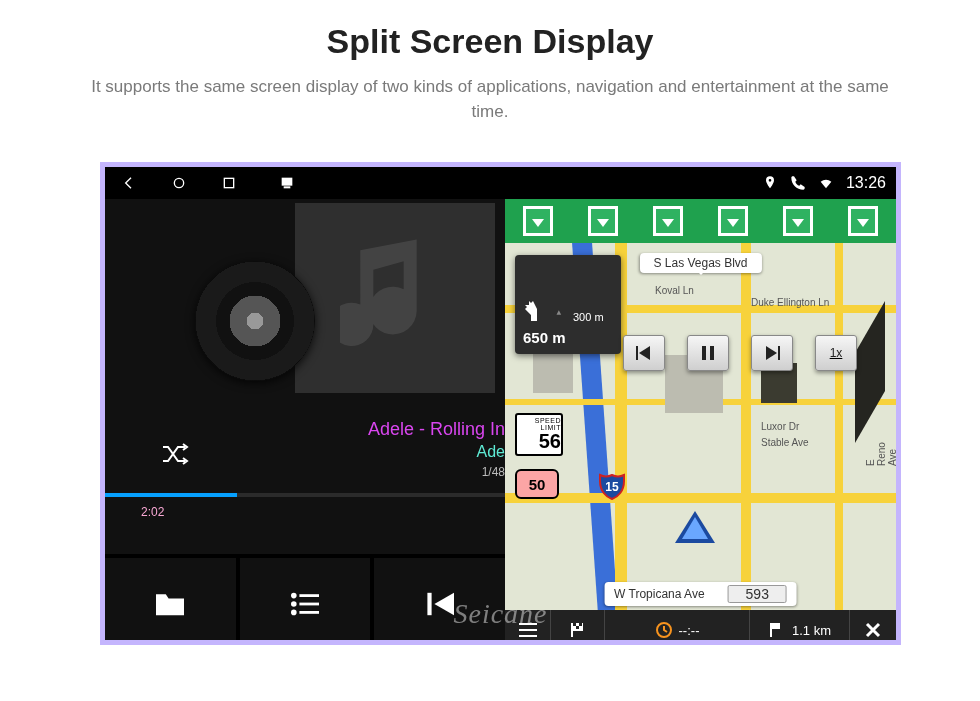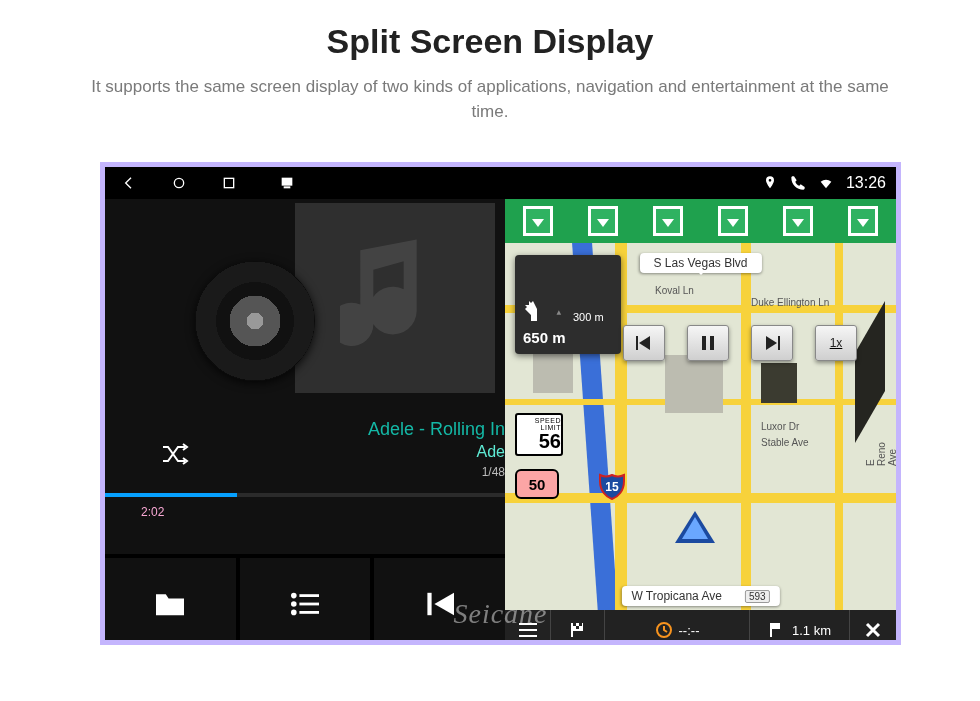--- a/index.html
+++ b/index.html
@@ -77,21 +77,21 @@
     left: 90px; top: 62px;
     width: 120px; height:120px;
     border-radius: 50%;
     background: radial-gradient(circle at 50% 50%, #999 0 10%, #555 10% 30%, #111 30% 46%, #1a1a1a 46% 70%, #0b0b0b 70% 100%);
     box-shadow: 0 2px 10px rgba(0,0,0,.8);
   }
   .track-title {
     position: absolute;
     left: 0; right: 0; top: 220px;
     text-align: right; padding-right: 0;
-    font-size: 18px; color:#14b8a6; font-weight: 400;
+    font-size: 18px; color:#d946ef; font-weight: 400;
   }
   .track-artist {
     position: absolute;
     left: 0; right: 0; top: 244px;
     text-align: right; padding-right: 0;
     font-size: 16px; color:#5eead4;
   }
   .track-idx {
     position:absolute; right:0; top:266px; font-size:12px; color:#bbb;text-align:right;
   }
@@ -149,21 +149,21 @@
     background:#2d2d2d; color:#fff; border-radius:4px;
     width:106px; padding:6px 8px 8px 8px;
     box-shadow:0 2px 6px rgba(0,0,0,.5);
   }
   .guidance .row1{display:flex;align-items:flex-end;gap:6px;margin-bottom:6px;margin-top:38px;}
   .guidance .row1 svg{width:24px;height:24px;}
   .guidance .dist1{font-size:11px;}
   .guidance .dist2{font-size:15px;font-weight:700;}
 
   .mediactrl {
-    position:absolute; left:118px; top:126px; display:flex; gap:22px;text-decoration:underline;
+    position:absolute; left:118px; top:136px; display:flex; gap:22px;text-decoration:underline;
   }
   .mediactrl .mbtn {
     width:42px; height:36px;
     background:linear-gradient(#f6f6f6,#cfcfcf);
     border:1px solid #888; border-radius:3px;
     display:flex; align-items:center; justify-content:center;
     box-shadow:0 2px 4px rgba(0,0,0,.4);
     font-size:12px; color:#222;
   }
   .mediactrl svg{width:16px;height:14px;}
@@ -192,21 +192,21 @@
   }
   .car svg{width:44px;height:38px;}
 
   .roadlabel {
     position:absolute; bottom:44px; left:50%; transform:translateX(-50%);
     background:#fff; border-radius:4px; padding:3px 10px;
     font-size:12px; color:#333; box-shadow:0 1px 3px rgba(0,0,0,.4);
     display:flex; align-items:center; gap:23px;
   }
   .roadlabel .num {
-    background:#eee; border:1px solid #999; border-radius:2px; padding:0 3px; font-size:10px;
+    background:#eee; border:1px solid #999; border-radius:2px; padding:0 17px; font-size:14px;
   }
 
   .maplabel { position:absolute; font-size:10px; color:#555; }
   .ml1{left:150px;top:86px;} .ml2{left:246px;top:98px;}
   .ml3{left:320px;top:144px;} .ml4{left:256px;top:222px;}
   .ml5{left:256px;top:238px;} .ml6{left:356px;top:238px;}
   .ml6{transform:rotate(-90deg);} .ml6{left:362px;top:236px;}
 
   .road-v { position:absolute; background:#f7d23b; }
   .road-h { position:absolute; background:#f7d23b; }

